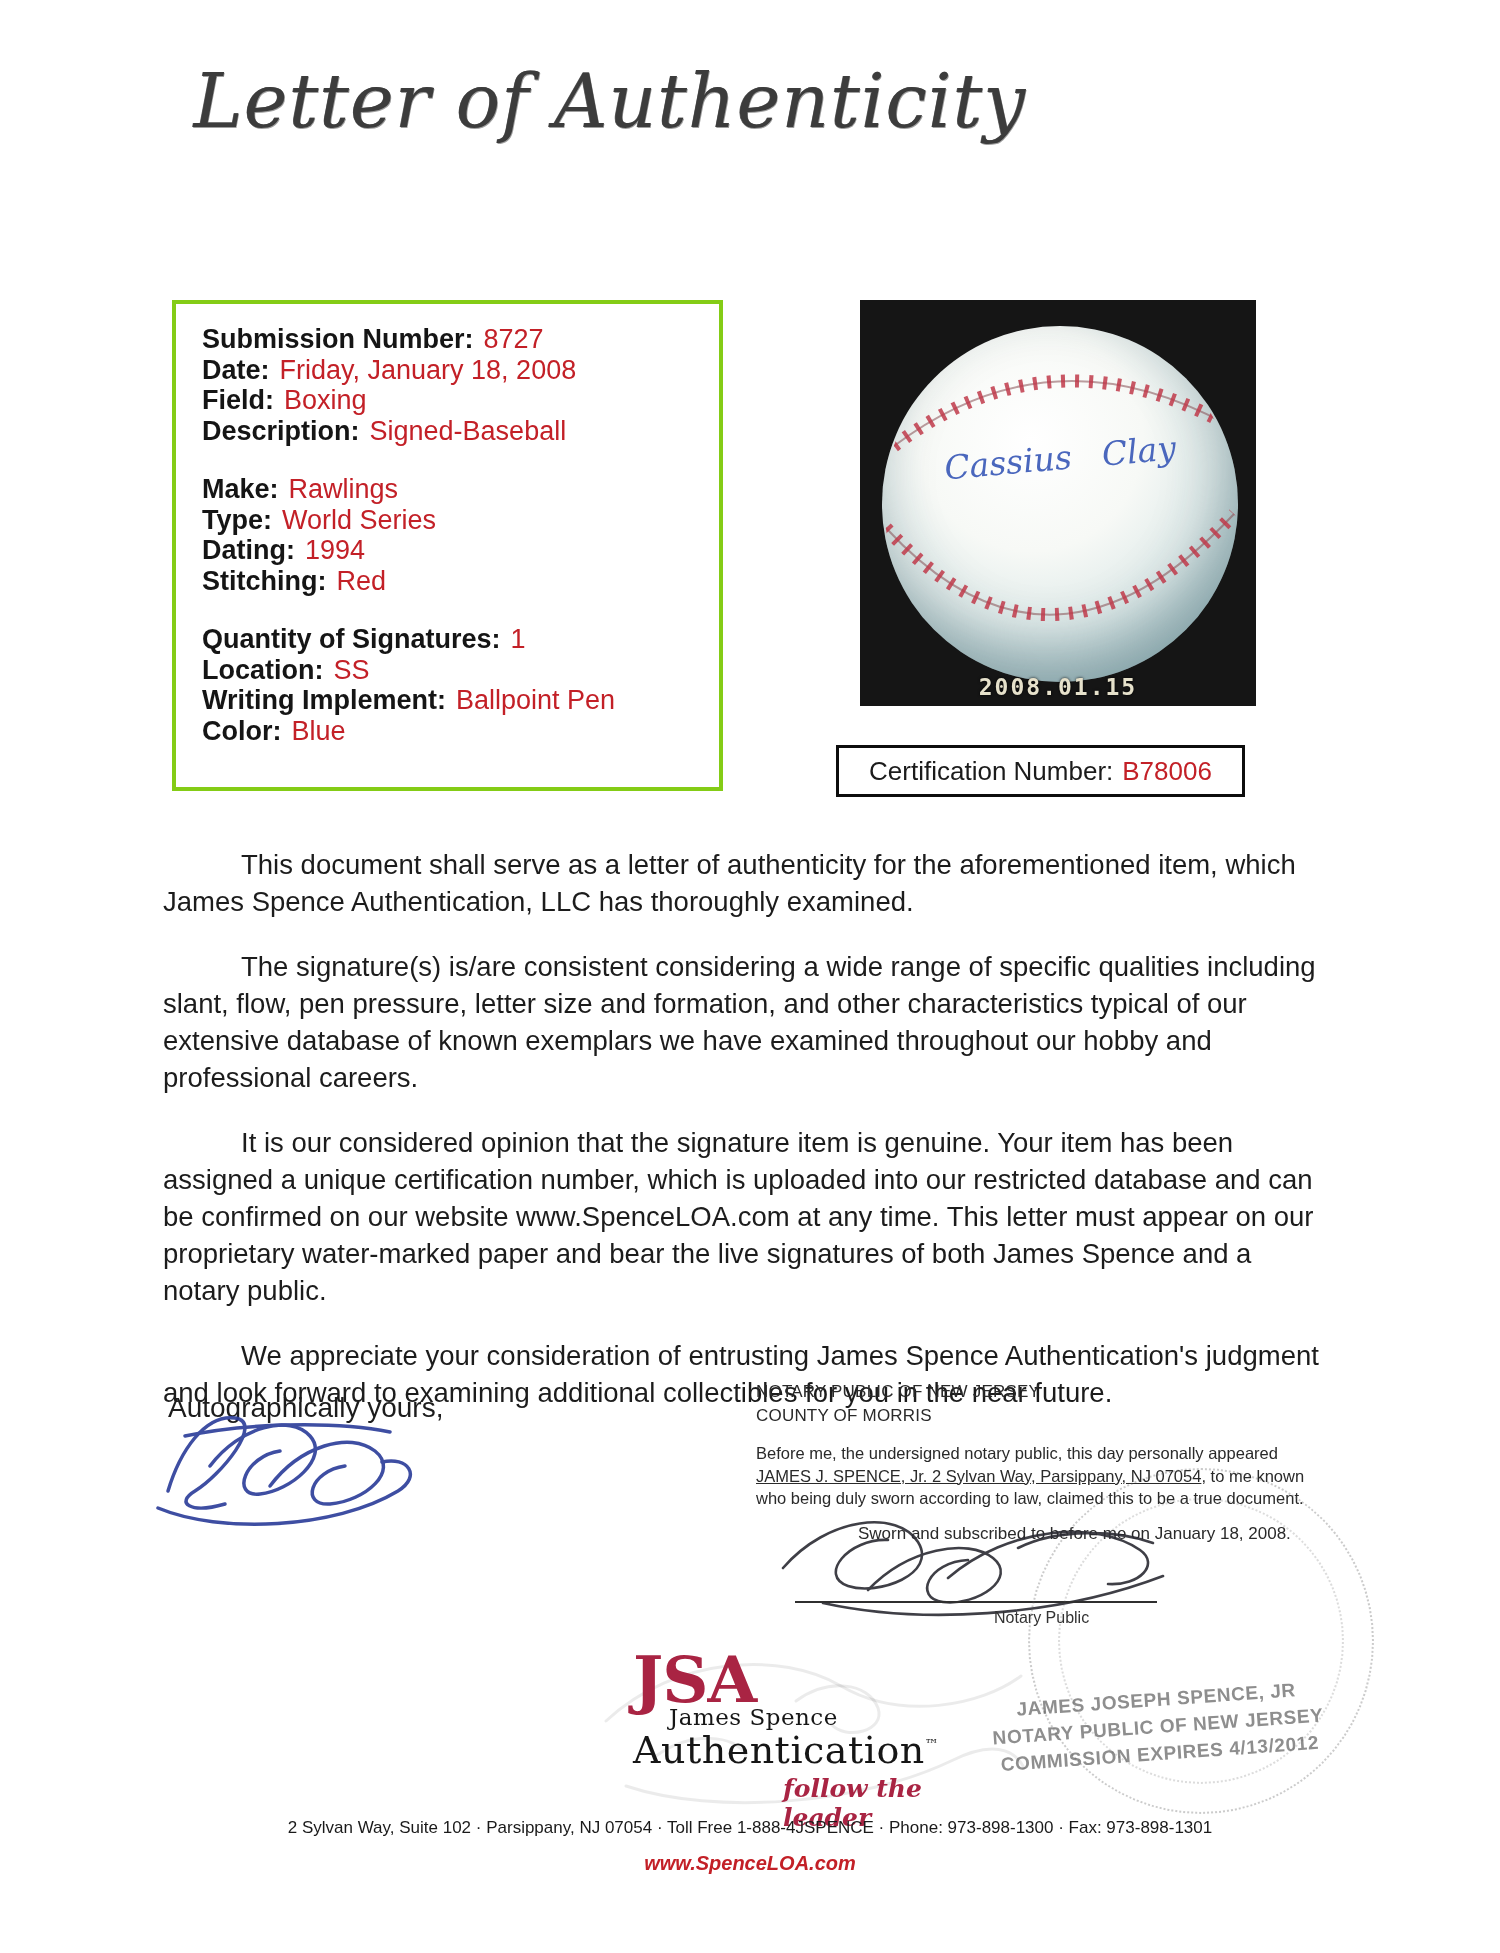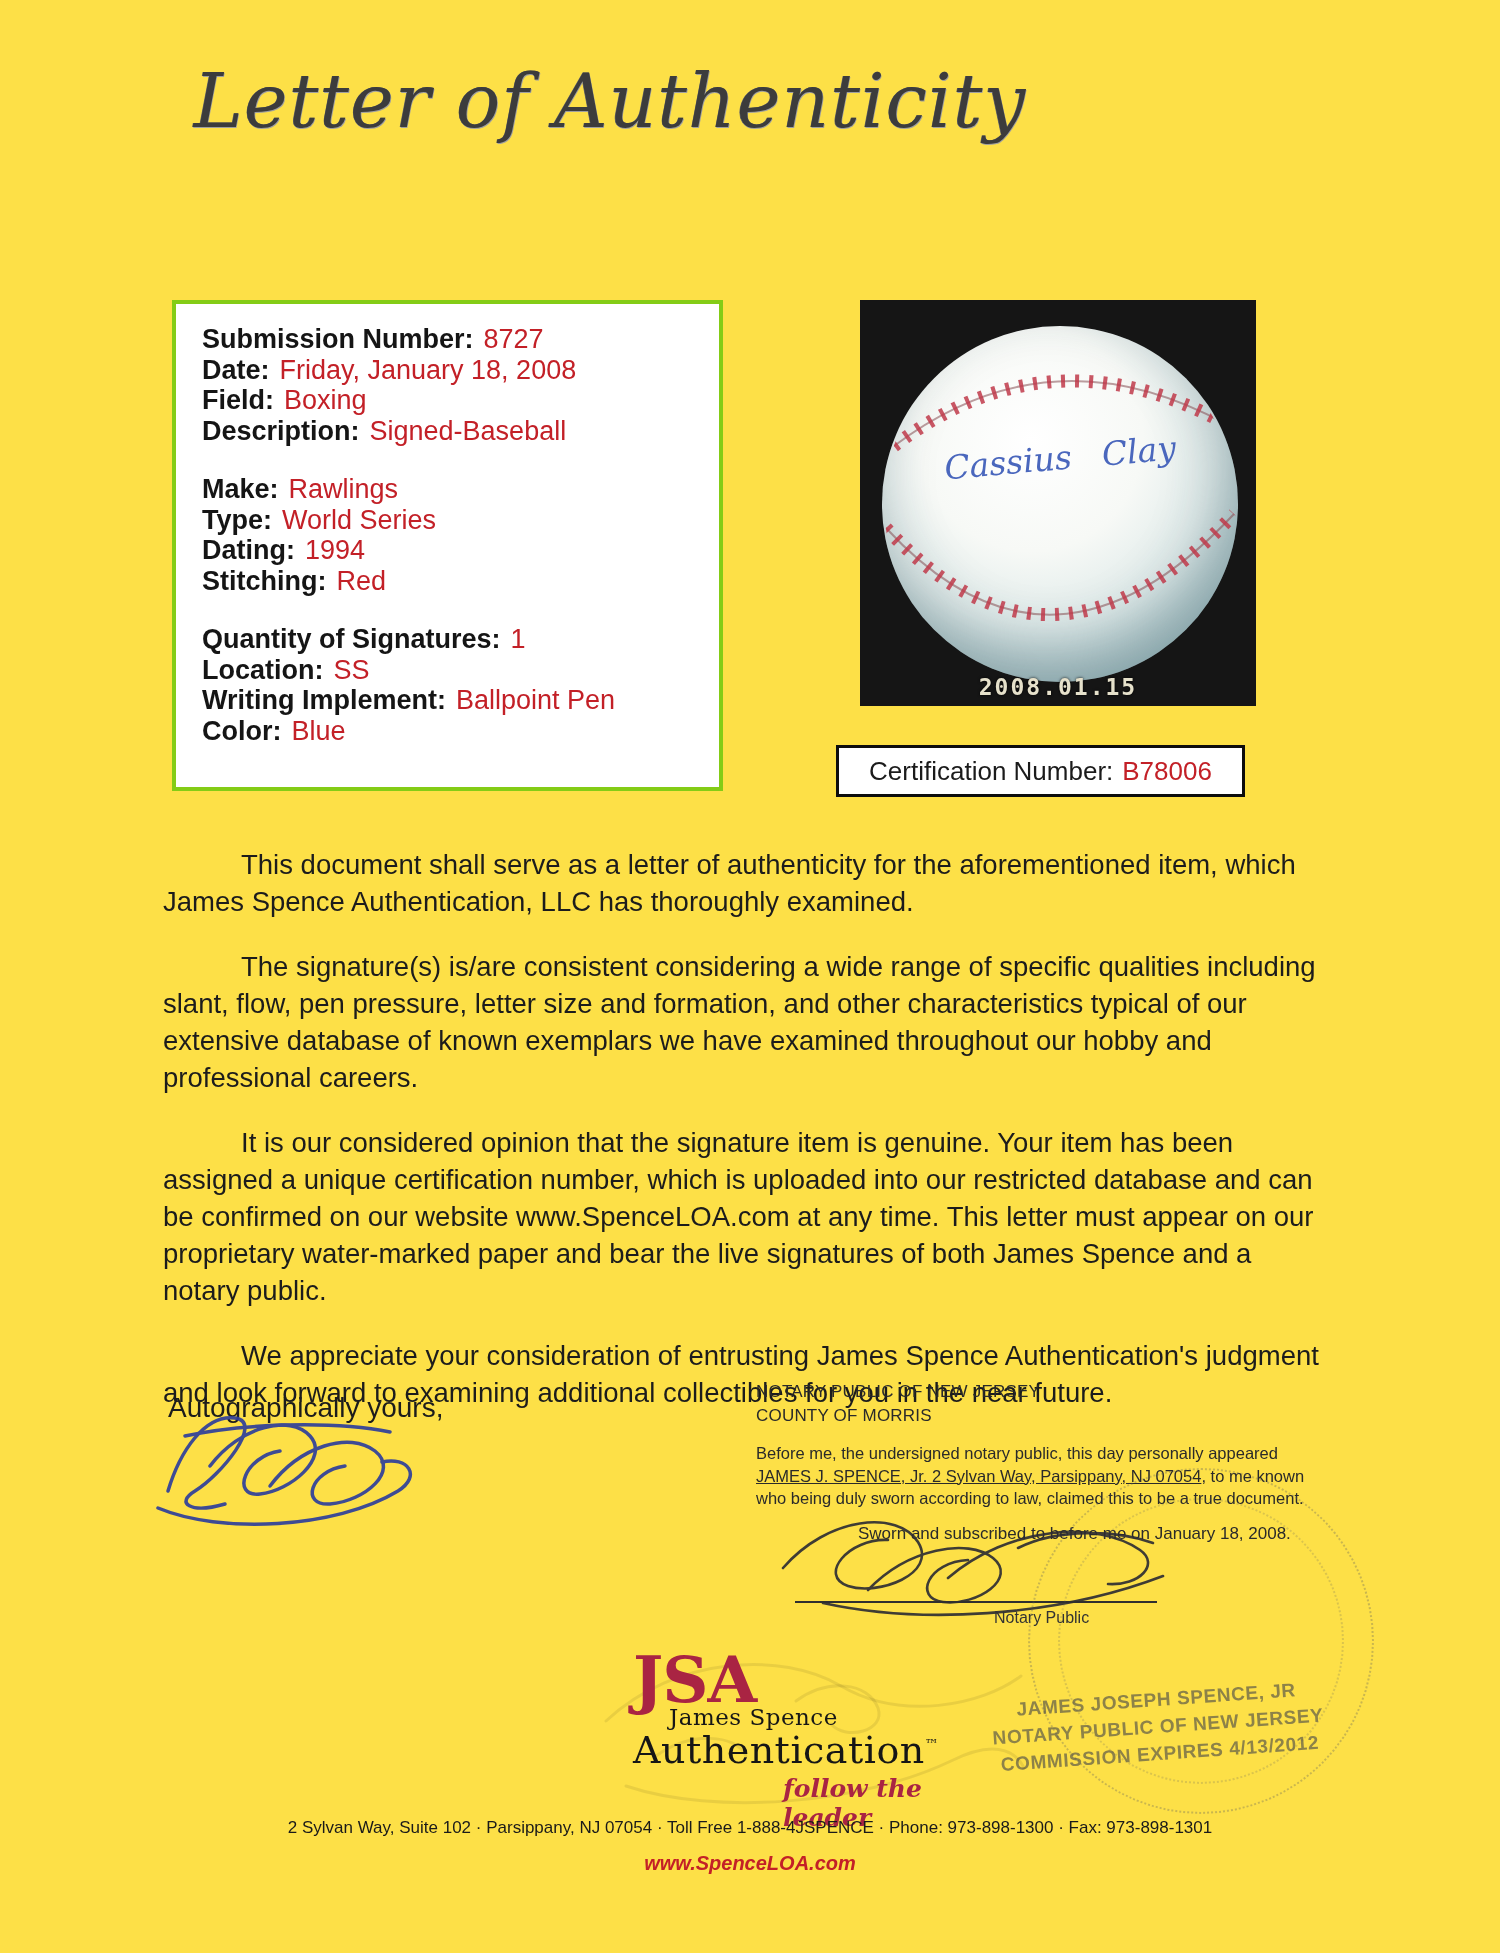--- a/index.html
+++ b/index.html
@@ -1,19 +1,19 @@
 <!DOCTYPE html>
 <html><head>
 <meta charset="utf-8">
 <style>
   * { margin:0; padding:0; box-sizing:border-box; }
   html,body { background:#888; }
   .page {
     position:relative; width:1500px; height:1953px; margin:0 auto;
-    background:#fde047; overflow:hidden;
+    background:#ffffff; overflow:hidden;
     font-family:"Liberation Sans", sans-serif; color:#1b1b1b;
   }
 
   
   .doc-title {
     position:absolute; top:58px; left:110px; width:1000px;
     text-align:center;
     font-family:"DejaVu Serif", serif; font-style:italic; font-weight:500;
     font-size:74px; letter-spacing:1px; color:#3c3c3c;
     text-shadow:0.6px 0.6px 0 #9f9f9f, -0.4px -0.4px 0 #6e6e6e;

